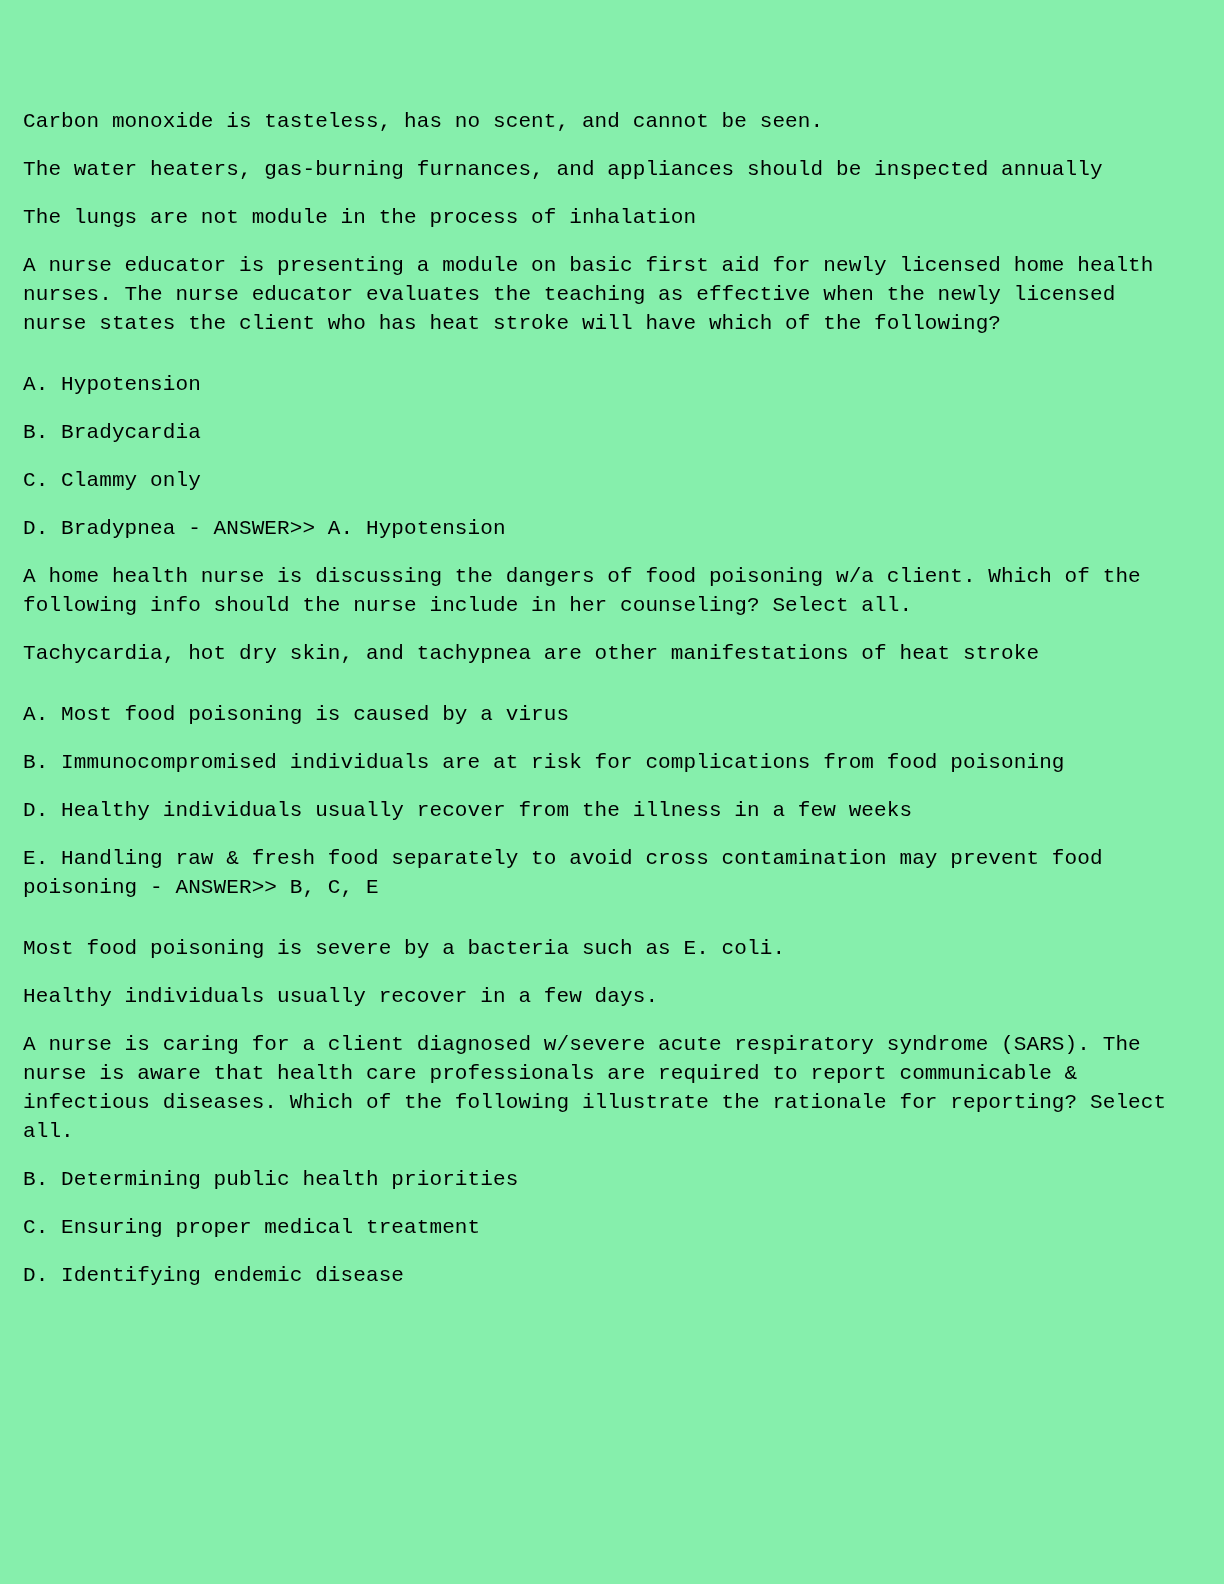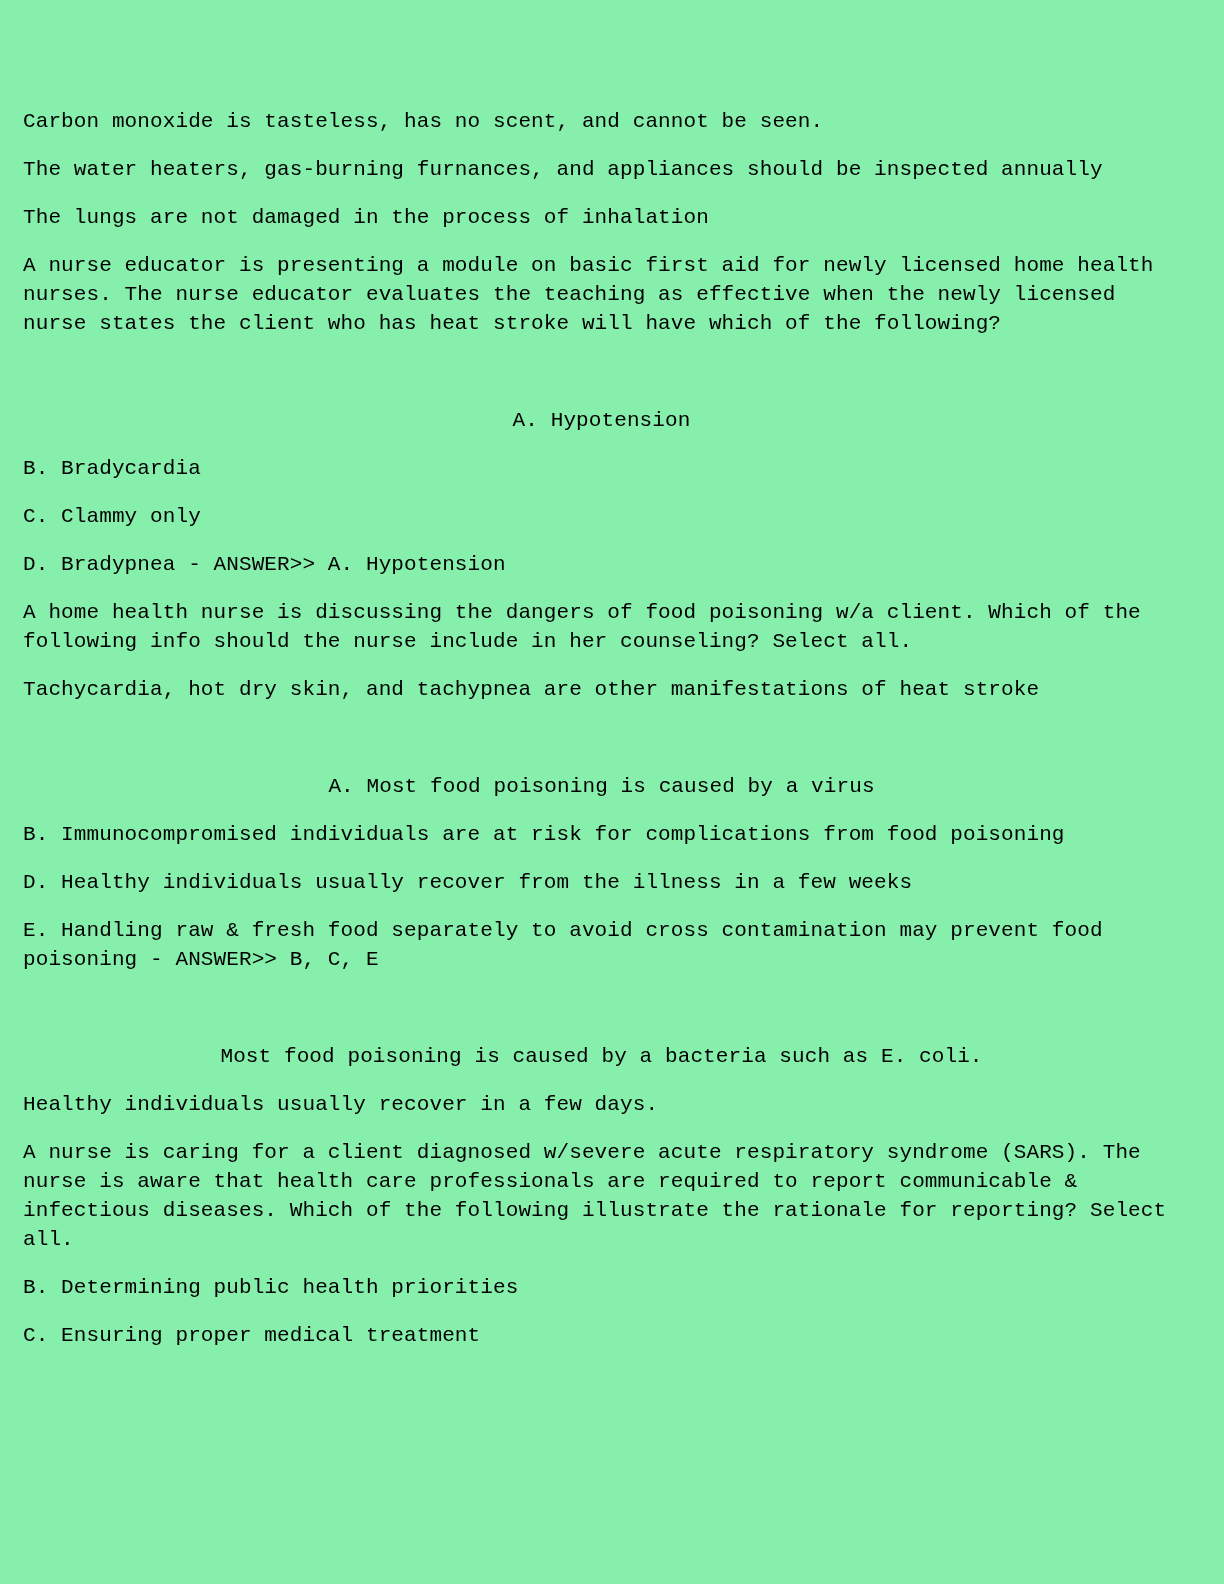--- a/index.html
+++ b/index.html
@@ -21,48 +21,48 @@
     width: 1210px;
     color: #000000;
     font-size: 21px;
     line-height: 29px;
     letter-spacing: 0.1px;
   }
   .content p {
     margin: 0 0 19px 0;
   }
   .content p.gap {
-    margin-top: 68px;
-    text-align: center;
+    margin-top: 32px;
   }
 </style>
 </head>
 <body>
 
 <div class="page">
   <div class="content">
 
     <p>Carbon monoxide is tasteless, has no scent, and cannot be seen.</p>
     <p>The water heaters, gas-burning furnances, and appliances should be inspected annually</p>
-    <p>The lungs are not damaged in the process of inhalation</p>
+    <p>The lungs are not module in the process of inhalation</p>
     <p>A nurse educator is presenting a module on basic first aid for newly licensed home health nurses. The nurse educator evaluates the teaching as effective when the newly licensed nurse states the client who has heat stroke will have which of the following?</p>
 
     <p class="gap">A. Hypotension</p>
     <p>B. Bradycardia</p>
     <p>C. Clammy only</p>
     <p>D. Bradypnea - ANSWER&gt;&gt; A. Hypotension</p>
     <p>A home health nurse is discussing the dangers of food poisoning w/a client. Which of the following info should the nurse include in her counseling? Select all.</p>
     <p>Tachycardia, hot dry skin, and tachypnea are other manifestations of heat stroke</p>
 
     <p class="gap">A. Most food poisoning is caused by a virus</p>
     <p>B. Immunocompromised individuals are at risk for complications from food poisoning</p>
     <p>D. Healthy individuals usually recover from the illness in a few weeks</p>
     <p>E. Handling raw &amp; fresh food separately to avoid cross contamination may prevent food poisoning - ANSWER&gt;&gt; B, C, E</p>
 
-    <p class="gap">Most food poisoning is caused by a bacteria such as E. coli.</p>
+    <p class="gap">Most food poisoning is severe by a bacteria such as E. coli.</p>
     <p>Healthy individuals usually recover in a few days.</p>
     <p>A nurse is caring for a client diagnosed w/severe acute respiratory syndrome (SARS). The nurse is aware that health care professionals are required to report communicable &amp; infectious diseases. Which of the following illustrate the rationale for reporting? Select all.</p>
 
     <p>B. Determining public health priorities</p>
     <p>C. Ensuring proper medical treatment</p>
+    <p>D. Identifying endemic disease</p>
 
   </div>
 </div>
 
 </body></html>

